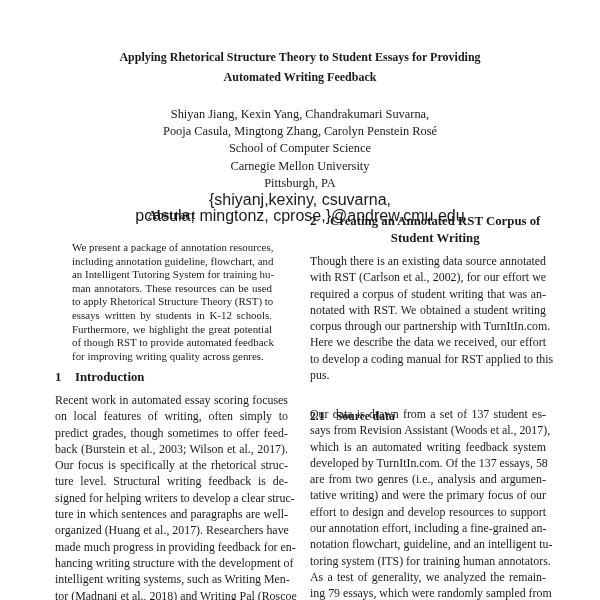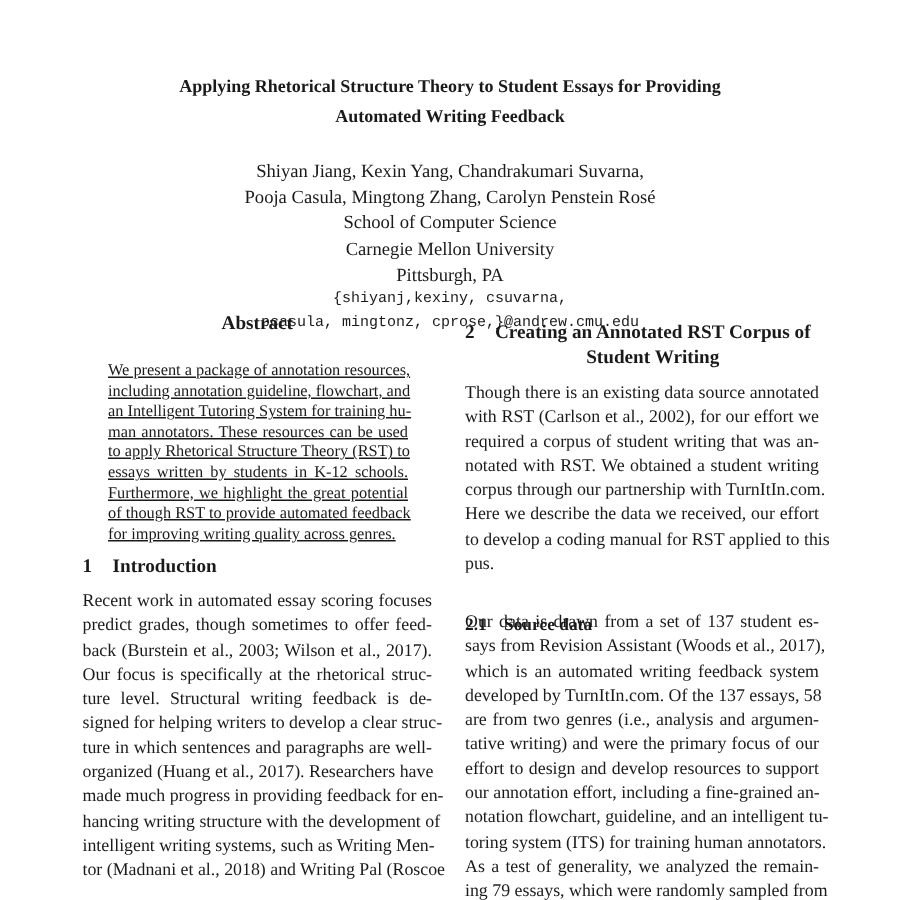--- a/index.html
+++ b/index.html
@@ -2,36 +2,36 @@
 <html><head>
 <meta charset="utf-8">
 <style>
   html, body { margin: 0; padding: 0; background: #ffffff; }
   body { width: 600px; height: 600px; position: relative; overflow: hidden;
          font-family: "Liberation Serif", "DejaVu Serif", serif; color: #1a1a1a; }
   .title { position: absolute; left: 40px; top: 47px; width: 520px; text-align: center;
            font-weight: bold; font-size: 12px; line-height: 20px; }
   .authors { position: absolute; left: 100px; top: 106px; width: 400px; text-align: center;
              font-size: 12.4px; line-height: 17.2px; }
-  .email { font-family: Liberation Mono, monospace; font-size: 10px; line-height: 15.6px; }
+  .email { font-family: Liberation Sans, sans-serif; font-size: 16px; line-height: 15.6px; }
   .col { position: absolute; top: 0; }
   .left { left: 55px; width: 233px; }
   .right { left: 310px; width: 236px; }
   .h-abstract { position: absolute; top: 208px; left: 0; width: 233px; text-align: center;
                 font-weight: bold; font-size: 12.8px; }
   .abstract { position: absolute; top: 241px; left: 17px; width: 200px; font-size: 10.9px; line-height: 13.6px;
               text-align: justify; hyphens: manual; }
   .h1 { position: absolute; font-weight: bold; font-size: 12.8px; line-height: 17px; }
   .h1 .num { display: inline-block; width: 20px; }
   .h2 { position: absolute; font-weight: bold; font-size: 11.6px; }
   .h2 .num { display: inline-block; width: 26px; }
   .para { position: absolute; font-size: 11.9px; line-height: 16.3px; text-align: justify; }
   .line { display: block; text-align: justify; text-align-last: justify; white-space: nowrap; height: 16.3px; }
   .line.last { text-align-last: left; }
-  .aline { display: block; text-align: justify; text-align-last: justify; white-space: nowrap; height: 13.6px; text-decoration: underline; }
+  .aline { display: block; text-align: justify; text-align-last: justify; white-space: nowrap; height: 13.6px; }
   .aline.last { text-align-last: left; }
 </style>
 </head>
 <body>
 
 <div>
 
   <div class="title">
     <div>Applying Rhetorical Structure Theory to Student Essays for Providing</div>
     <div>Automated Writing Feedback</div>
@@ -60,20 +60,21 @@
       <span class="aline">of though RST to provide automated feedback</span>
       <span class="aline last">for improving writing quality across genres.</span>
     </div>
 
     <div class="h1" style="top:369px; left:0;">
       <span class="num">1</span><span>Introduction</span>
     </div>
 
     <div class="para" style="top:392px; left:0; width:233px;">
       <span class="line">Recent work in automated essay scoring focuses</span>
+      <span class="line">on local features of writing, often simply to</span>
       <span class="line">predict grades, though sometimes to offer feed-</span>
       <span class="line">back (Burstein et al., 2003; Wilson et al., 2017).</span>
       <span class="line">Our focus is specifically at the rhetorical struc-</span>
       <span class="line">ture level.  Structural writing feedback is de-</span>
       <span class="line">signed for helping writers to develop a clear struc-</span>
       <span class="line">ture in which sentences and paragraphs are well-</span>
       <span class="line">organized (Huang et al., 2017). Researchers have</span>
       <span class="line">made much progress in providing feedback for en-</span>
       <span class="line">hancing writing structure with the development of</span>
       <span class="line">intelligent writing systems, such as Writing Men-</span>

